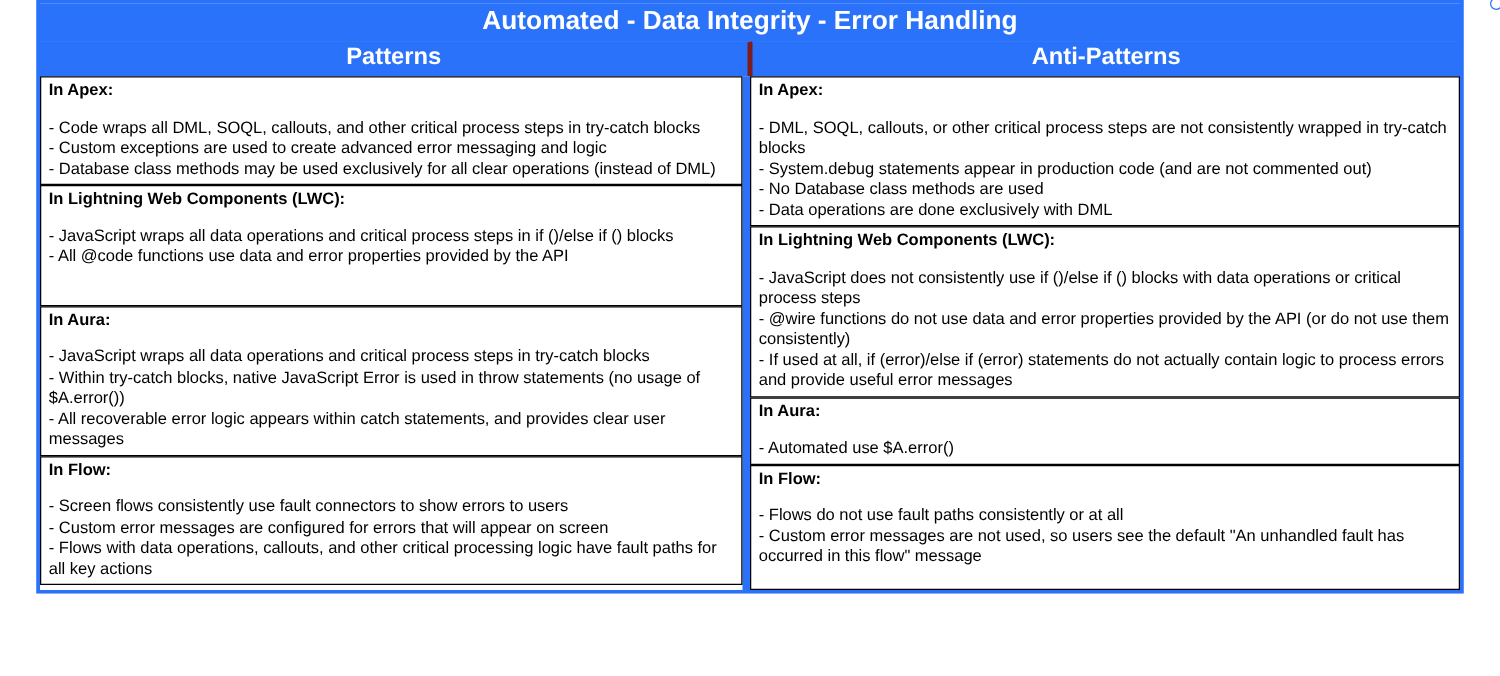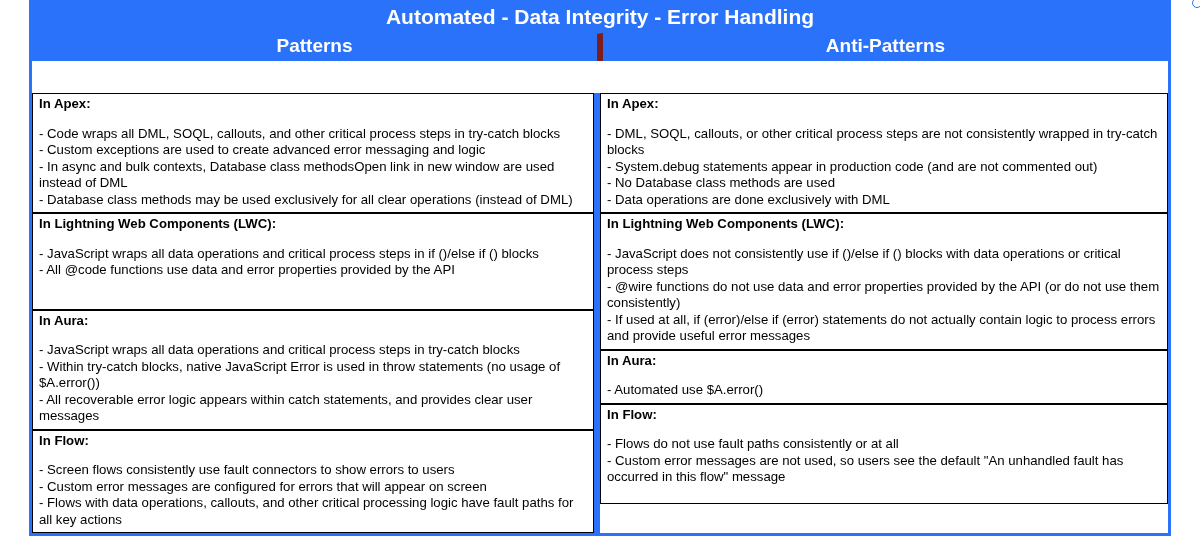--- a/index.html
+++ b/index.html
@@ -28,29 +28,28 @@
     }
     .subheader-cell {
       flex: 1;
       color: #fff;
       font-weight: bold;
       font-size: 19px;
       text-align: center;
       padding: 1px 0 4px 0;
       border-top: 1px solid #2972f9;
     }
-    .subheader-cell.left { border-right: 6px solid #7f1d1d; }
+    .subheader-cell.left { border-right: 4px solid #7f1d1d; }
     .content-row {
       display: flex;
     }
     .col {
       width: 50%;
       display: flex;
       flex-direction: column;
-      margin-top: 32px;
     }
     .col.left { border-right: 6px solid #2972f9; }
     .cell {
       border: 1px solid #000;
       padding: 2px 6px 4px 6px;
       font-size: 13.2px;
       line-height: 1.25;
       color: #000;
     }
     .cell .heading {
@@ -83,21 +82,20 @@
     <div class="subheader-cell">Anti-Patterns</div>
   </div>
   <div class="content-row">
     <div class="col left">
       <div class="cell">
         <span class="heading">In Apex:</span>
         <span class="spacer"></span>
         <div class="body">
           <p>- Code wraps all DML, SOQL, callouts, and other critical process steps in try-catch blocks</p>
           <p>- Custom exceptions are used to create advanced error messaging and logic</p>
-          <p>- In async and bulk contexts, Database class methodsOpen link in new window are used instead of DML</p>
           <p>- Database class methods may be used exclusively for all clear operations (instead of DML)</p>
         </div>
       </div>
       <div class="cell">
         <span class="heading">In Lightning Web Components (LWC):</span>
         <span class="spacer"></span>
         <div class="body">
           <p>- JavaScript wraps all data operations and critical process steps in if ()/else if () blocks</p>
           <p>- All @code functions use data and error properties provided by the API</p>
         </div>

